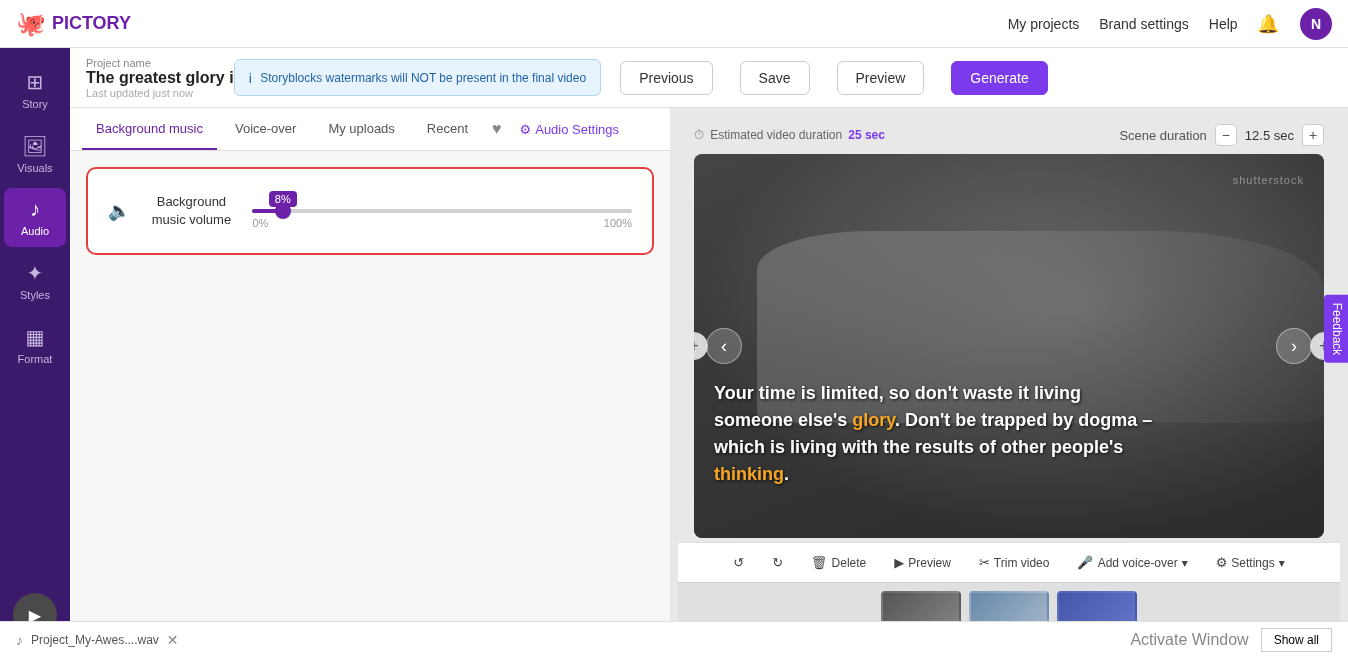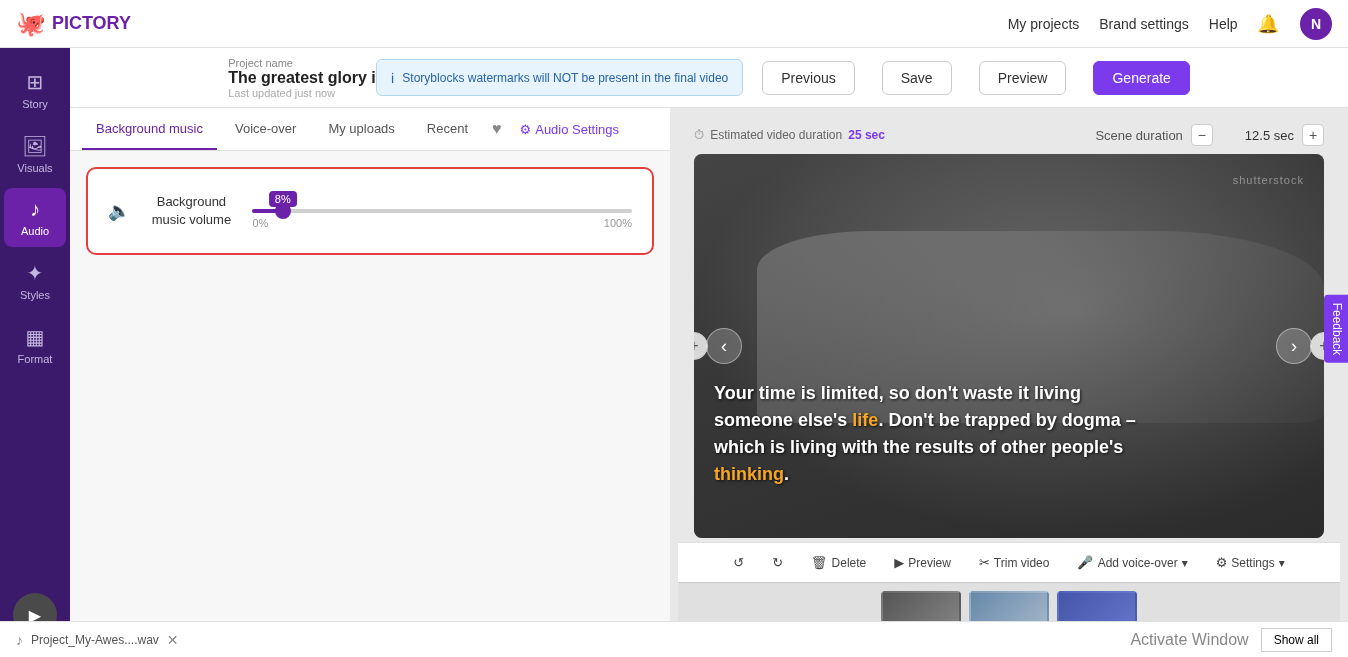--- a/index.html
+++ b/index.html
@@ -41,21 +41,21 @@
       display: flex; align-items: center; justify-content: center; cursor: pointer; font-size: 16px;
       margin: 8px auto;
     }
 
     
     .content-area { flex: 1; display: flex; flex-direction: column; overflow: hidden; }
 
     
     .project-header {
       background: #fff; padding: 8px 16px; border-bottom: 1px solid #e0e0e0;
-      display: flex; align-items: center; justify-content: center; min-height: 60px;
+      display: flex; align-items: center; justify-content: flex-start; min-height: 60px;
     }
     .project-info { display: flex; flex-direction: column; }
     .project-name-label { font-size: 11px; color: #888; }
     .project-title { font-size: 16px; font-weight: 600; color: #222; }
     .project-updated { font-size: 11px; color: #aaa; }
     .storyblocks-notice {
       background: #e8f4fd; border: 1px solid #b3d7f0; border-radius: 6px;
       padding: 8px 14px; font-size: 12px; color: #2563a8;
       display: flex; align-items: center; gap: 8px;
     }
@@ -110,21 +110,21 @@
     .slider-labels { display: flex; justify-content: space-between; font-size: 11px; color: #999; }
 
     
     .right-panel { flex: 1; display: flex; flex-direction: column; overflow: hidden; background: #e8e8e8; padding: 8px; }
     .scene-controls {
       display: flex; align-items: center; justify-content: flex-end;
       gap: 8px; padding: 4px 8px; font-size: 13px; color: #555;
     }
     .scene-duration-label { color: #555; font-size: 13px; text-align: center; }
     .duration-btn { width: 22px; height: 22px; border: 1px solid #ccc; border-radius: 4px; background: #fff; cursor: pointer; display: flex; align-items: center; justify-content: center; font-size: 14px; color: #555; }
-    .duration-value { font-size: 13px; color: #333; font-weight: 500; margin-left: 24px; }
+    .duration-value { font-size: 13px; color: #333; font-weight: 500; }
     .video-text-overlay {
       position: absolute; bottom: 50px; left: 20px; right: 20px;
       font-size: 18px; font-weight: 700; color: #fff; line-height: 1.5;
       text-shadow: 1px 1px 3px rgba(0,0,0,0.8);
     }
     .highlight-orange { color: #f6a623; }
     .nav-arrow-left {
       position: absolute; left: 12px; top: 50%; transform: translateY(-50%);
       width: 36px; height: 36px; border-radius: 50%; background: rgba(255,255,255,0.2);
       display: flex; align-items: center; justify-content: center; cursor: pointer;
@@ -319,21 +319,21 @@
             <div style="position:absolute; top:0; left:0; right:0; bottom:0; background: radial-gradient(ellipse at 60% 40%, rgba(120,120,120,0.5) 0%, rgba(40,40,40,0.7) 70%);"></div>
             <div style="position:absolute; top:20%; left:10%; right:0; height:50%; background: linear-gradient(135deg, rgba(160,160,160,0.4), rgba(80,80,80,0.2)); border-radius: 20% 30% 5% 5%;"></div>
 
             <div class="nav-arrow-left">‹</div>
             <div class="nav-arrow-right">›</div>
 
             <div class="watermark">shutterstock</div>
 
             <div class="video-text-overlay">
               <span>Your time is limited, so don't waste it living</span><br>
-              <span>someone else's </span><span class="highlight-orange">life</span><span>. Don't be trapped by dogma –</span><br>
+              <span>someone else's </span><span class="highlight-orange">glory</span><span>. Don't be trapped by dogma –</span><br>
               <span>which is living with the results of other people's</span><br>
               <span class="highlight-orange">thinking</span><span>.</span>
             </div>
           </div>
 
           <div class="add-scene-left">+</div>
           <div class="add-scene-right">+</div>
         </div>
 
         <div class="video-toolbar">

